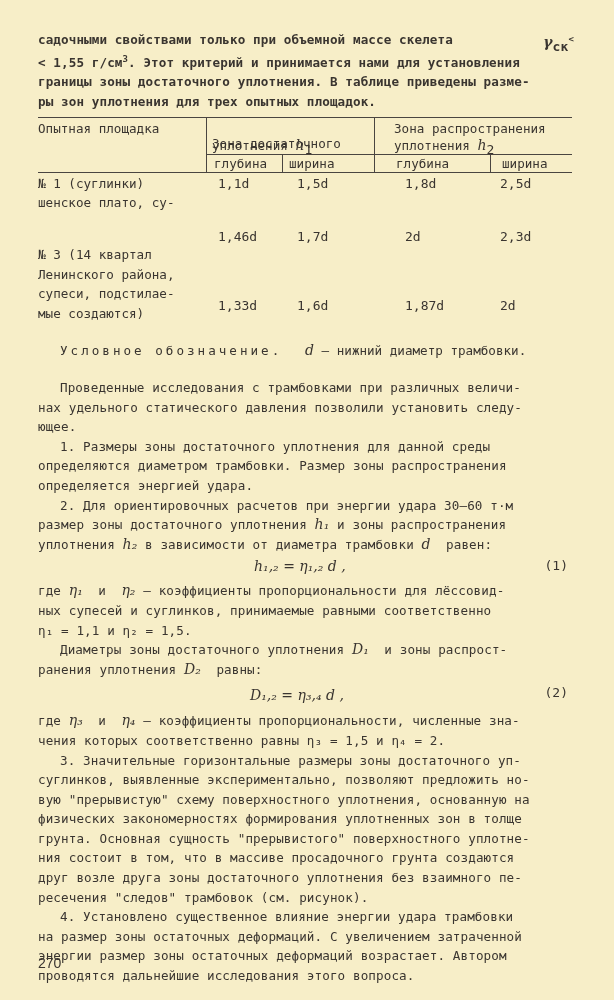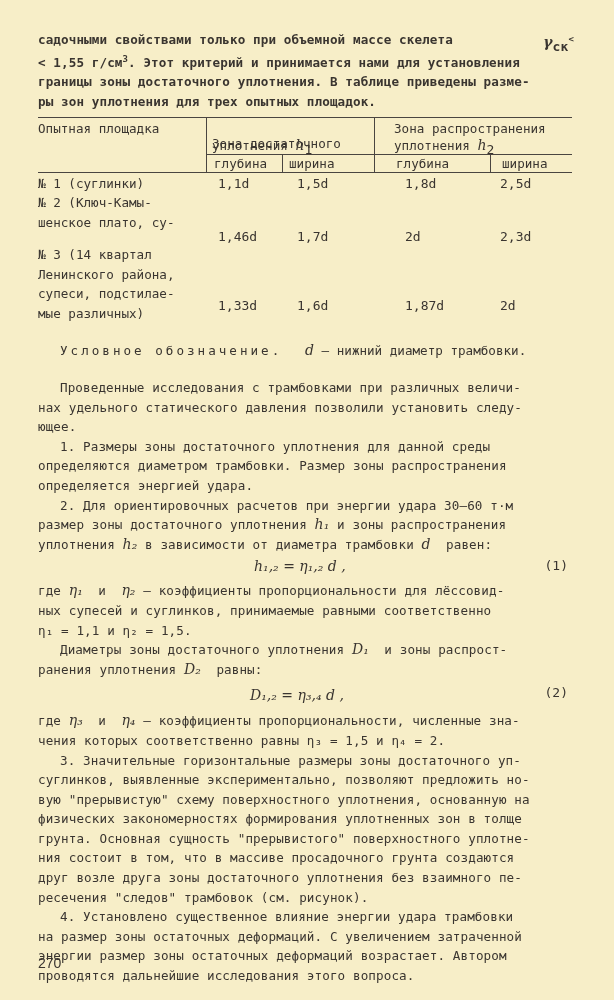--- a/index.html
+++ b/index.html
@@ -61,33 +61,32 @@
 
   <div class="row" style="left:38px; top:174px;">
     <div>№ 1 (суглинки)</div>
   </div>
   <div class="val" style="left:218px; top:176px;">1,1d</div>
   <div class="val" style="left:297px; top:176px;">1,5d</div>
   <div class="val" style="left:405px; top:176px;">1,8d</div>
   <div class="val" style="left:500px; top:176px;">2,5d</div>
 
   <div class="row" style="left:38px; top:193px;">
-    <div>№ 2 (Ключ-Камы-</div>
     <div>шенское плато, су-</div>
   </div>
   <div class="val" style="left:218px; top:229px;">1,46d</div>
   <div class="val" style="left:297px; top:229px;">1,7d</div>
   <div class="val" style="left:405px; top:229px;">2d</div>
   <div class="val" style="left:500px; top:229px;">2,3d</div>
 
   <div class="row" style="left:38px; top:245px;">
     <div>№ 3 (14 квартал</div>
     <div>Ленинского района,</div>
     <div>супеси, подстилае-</div>
-    <div>мые различных)</div>
+    <div>мые создаются)</div>
   </div>
   <div class="val" style="left:218px; top:298px;">1,33d</div>
   <div class="val" style="left:297px; top:298px;">1,6d</div>
   <div class="val" style="left:405px; top:298px;">1,87d</div>
   <div class="val" style="left:500px; top:298px;">2d</div>
 </div>
 
 <div class="legend">
   <span class="sp">Условное обозначение.</span>
   &nbsp;&nbsp;<i class="m">d</i>

